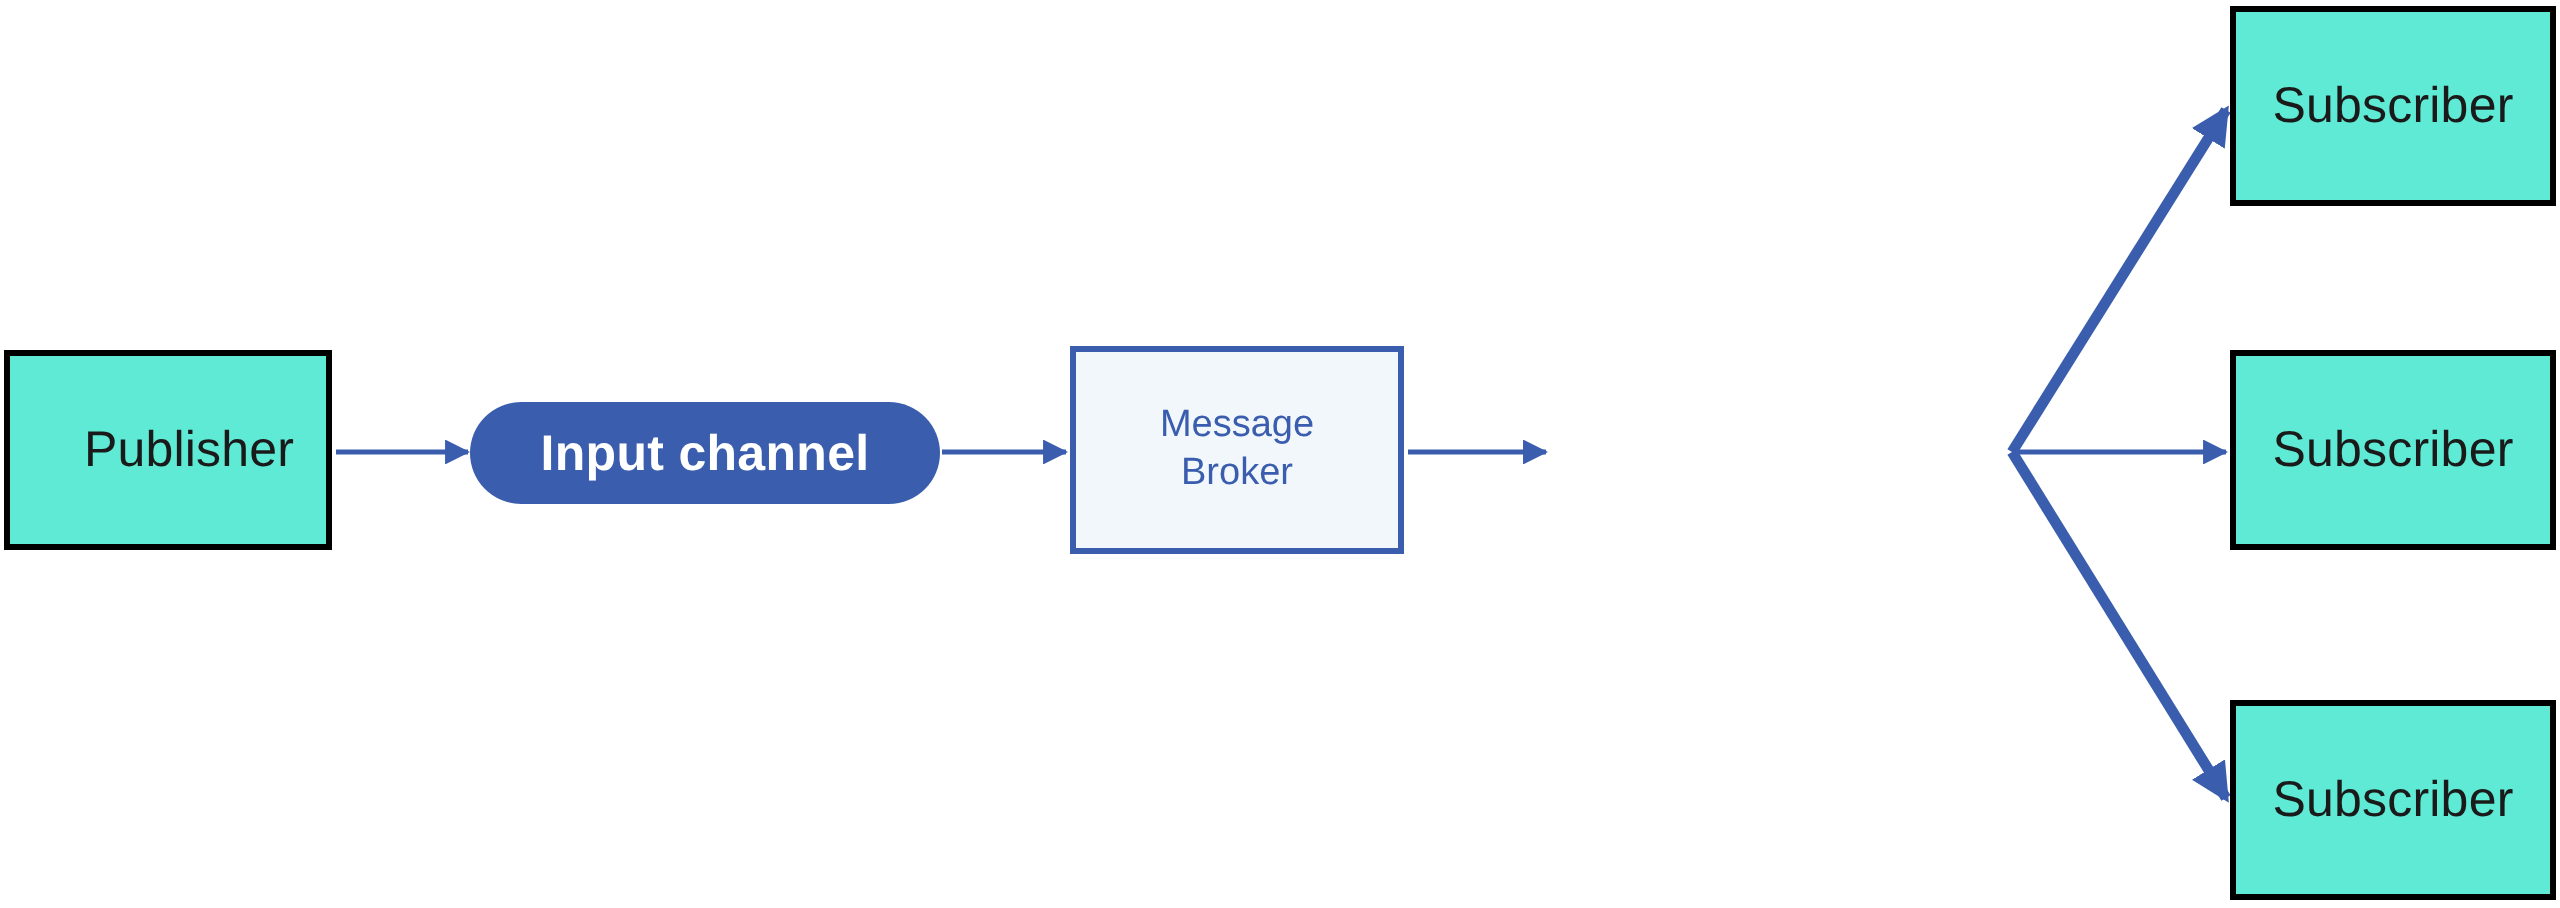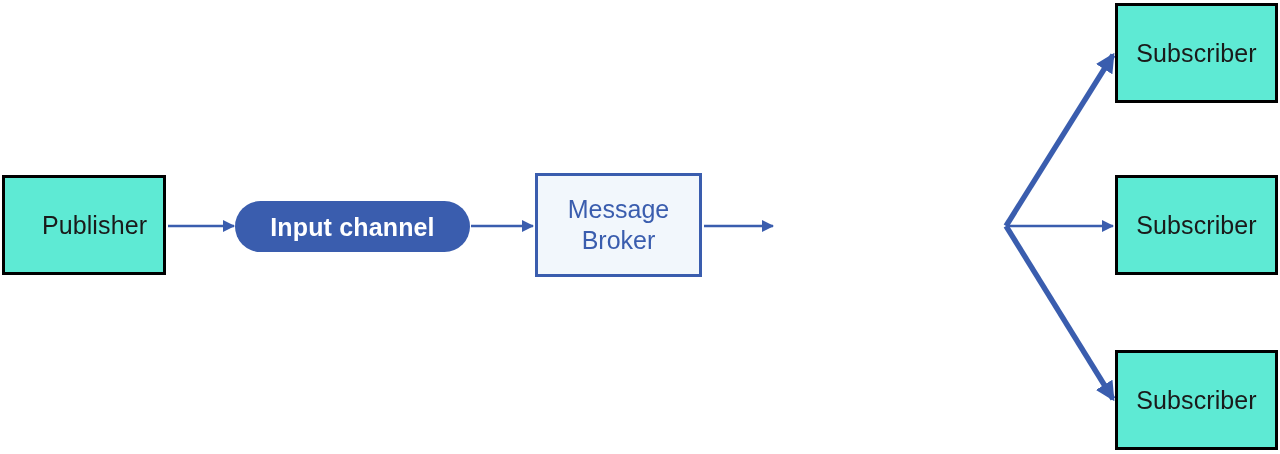--- a/index.html
+++ b/index.html
@@ -51,21 +51,21 @@
     color: #ffffff;
     font-size: 25px;
     font-weight: 700;
     letter-spacing: 0.15px;
   }
   
   .node-broker {
     background: #f2f7fc;
     border: 3px solid #3a5dae;
     color: #3a5dae;
-    font-size: 25px;
+    font-size: 19px;
     font-weight: 400;
   }
   .node-broker .broker-label {
     display: block;
     line-height: 1.24;
   }
 
   
   #node-publisher      { left: 2px;    top: 175px; width: 164px; height: 100px; padding-left: 21px; }
   #node-input-channel  { left: 235px;  top: 201px; width: 235px; height: 51px;  }

